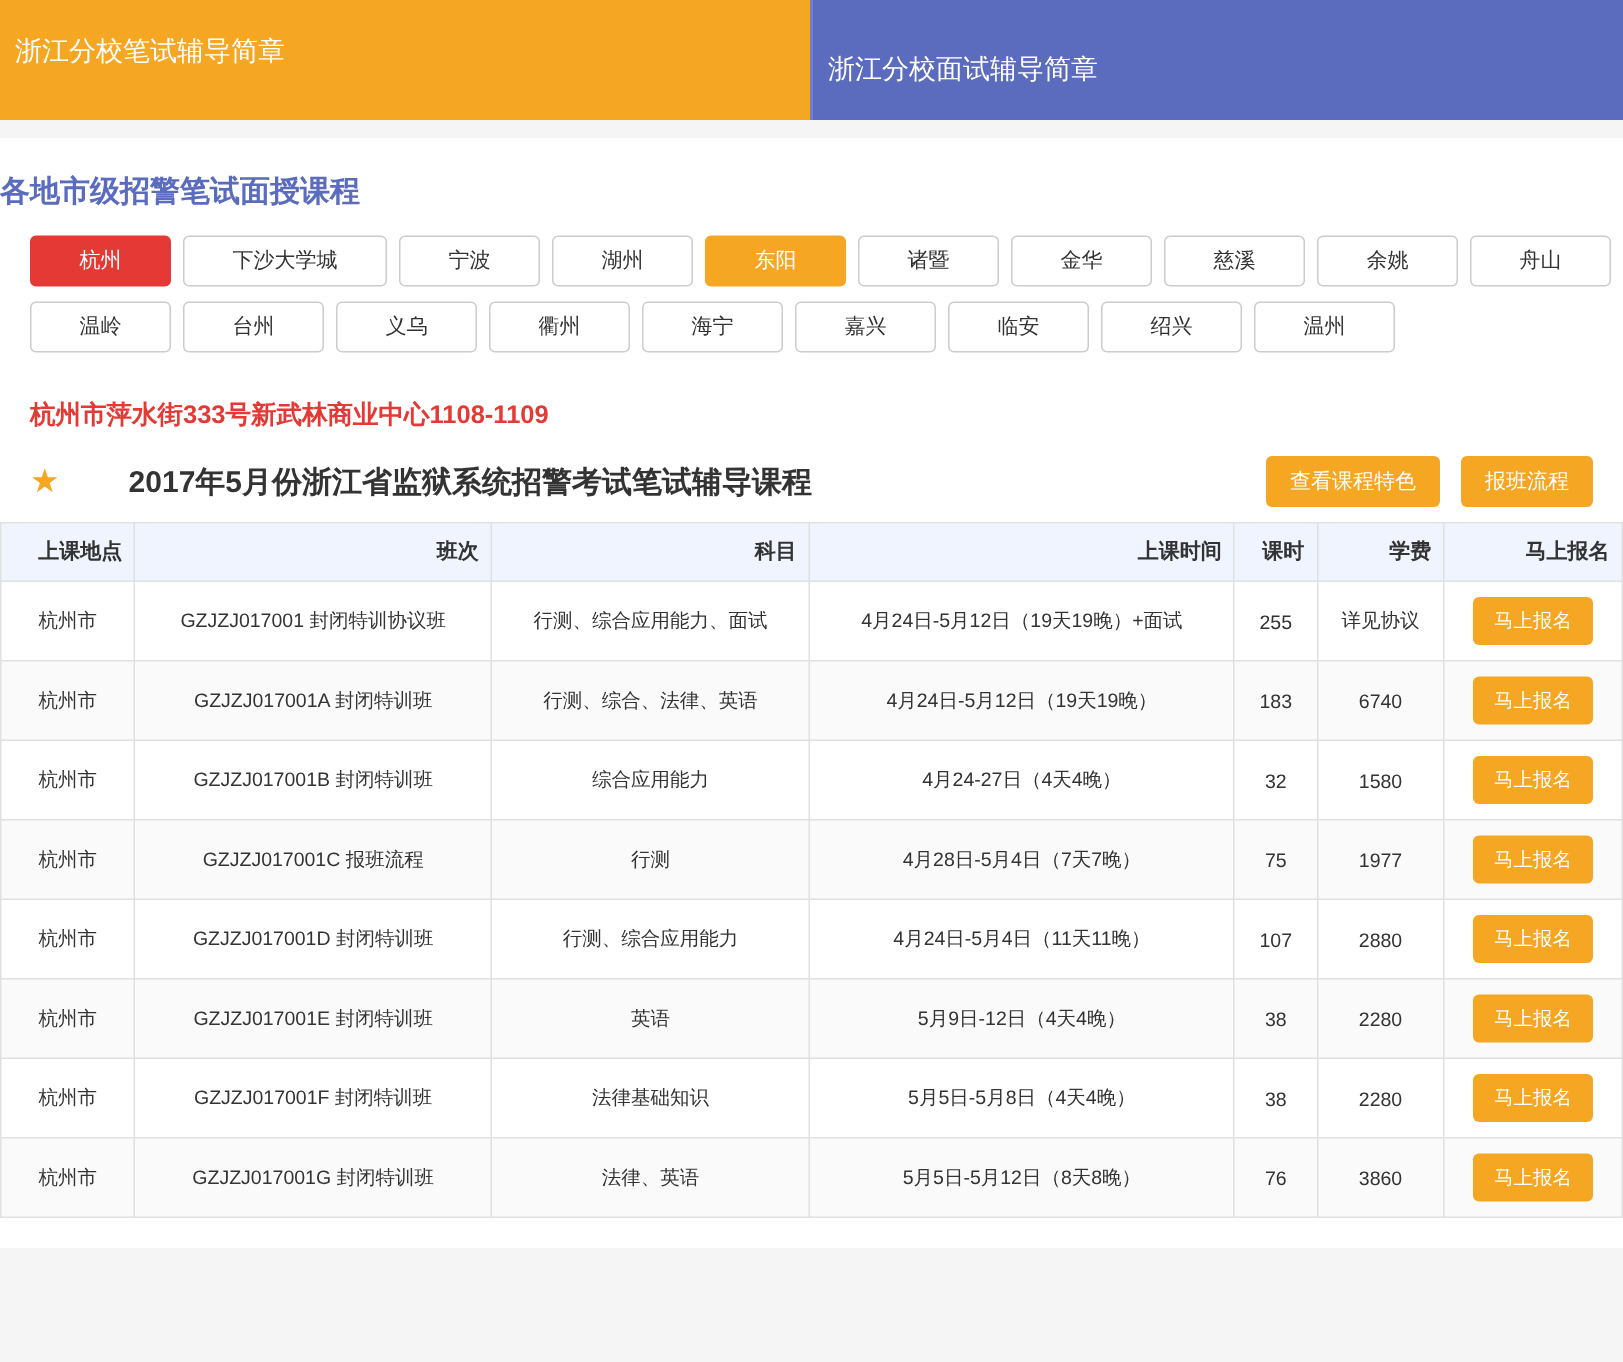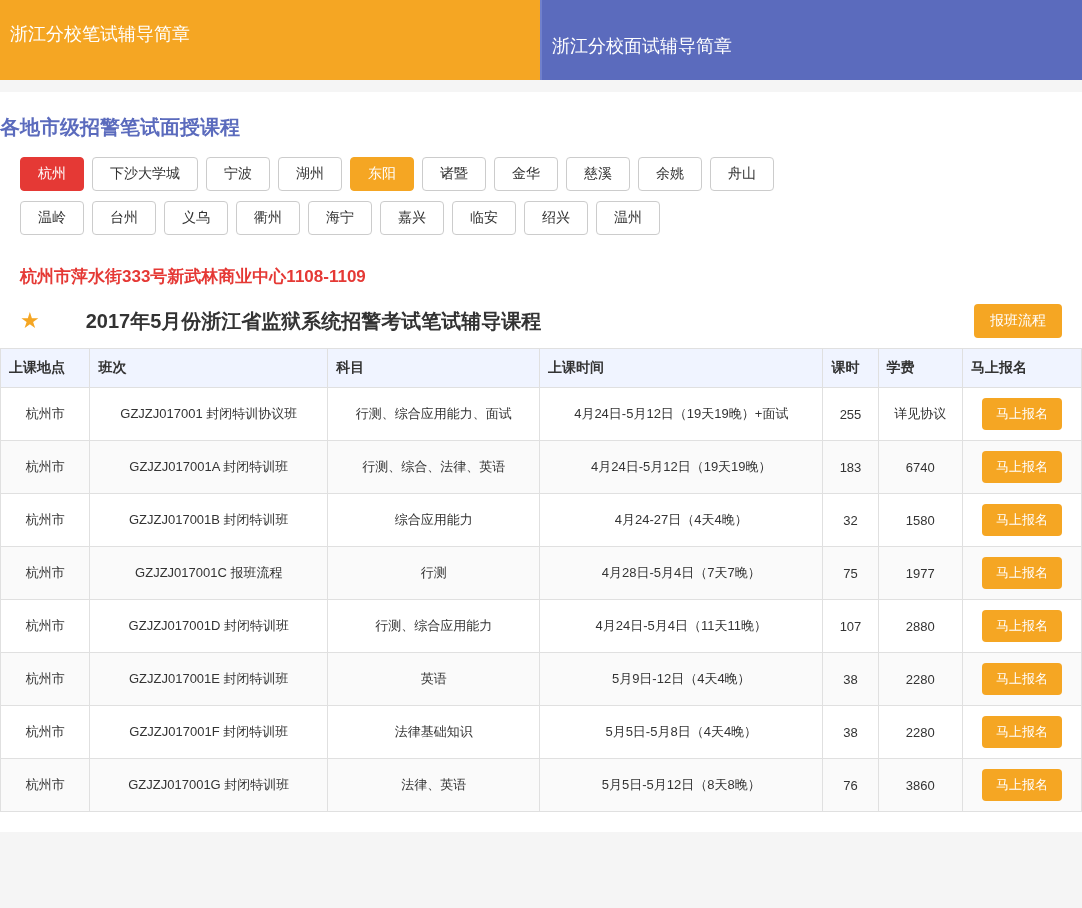--- a/index.html
+++ b/index.html
@@ -56,21 +56,21 @@
       display: flex;
       flex-wrap: nowrap;
       gap: 8px;
       margin-bottom: 10px;
       align-items: center;
     }
     .city-btn {
       border: 1.5px solid #ccc;
       background: #fff;
       color: #333;
-      padding: 7px 17px;
+      padding: 7px 32px;
       font-size: 14px;
       border-radius: 4px;
       cursor: pointer;
       white-space: nowrap;
       font-family: inherit;
     }
     .city-btn.active-red {
       background: #e53935;
       color: #fff;
       border-color: #e53935;
@@ -129,21 +129,21 @@
     .course-table {
       width: 100%;
       border-collapse: collapse;
       margin: 0;
     }
     .course-table th {
       background: #f0f4ff;
       color: #333;
       font-weight: bold;
       padding: 10px 8px;
-      text-align: left;
+      text-align: right;
       border: 1px solid #e0e0e0;
       font-size: 14px;
     }
     .course-table td {
       padding: 10px 8px;
       text-align: center;
       border: 1px solid #e0e0e0;
       font-size: 13px;
       color: #333;
       vertical-align: middle;
@@ -206,20 +206,21 @@
         <button class="city-btn ">绍兴</button>
         <button class="city-btn ">温州</button>
       </div>
   </div>
 
   <div class="address-line">杭州市萍水街333号新武林商业中心1108-1109</div>
 
   <div class="course-header">
     <span class="star">★</span>
     <span class="course-title">2017年5月份浙江省监狱系统招警考试笔试辅导课程</span>
+    <button class="btn-feature">查看课程特色</button>
     <button class="btn-enroll-flow">报班流程</button>
   </div>
 
   <table class="course-table">
     <thead>
       <tr id="table-header-row">
           <th>上课地点</th>
           <th>班次</th>
           <th>科目</th>
           <th>上课时间</th>

